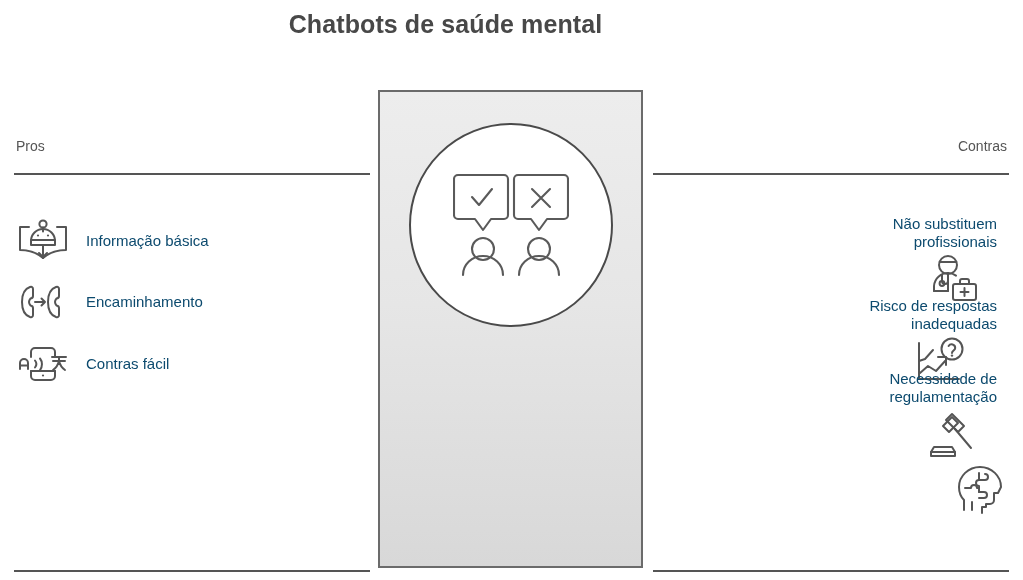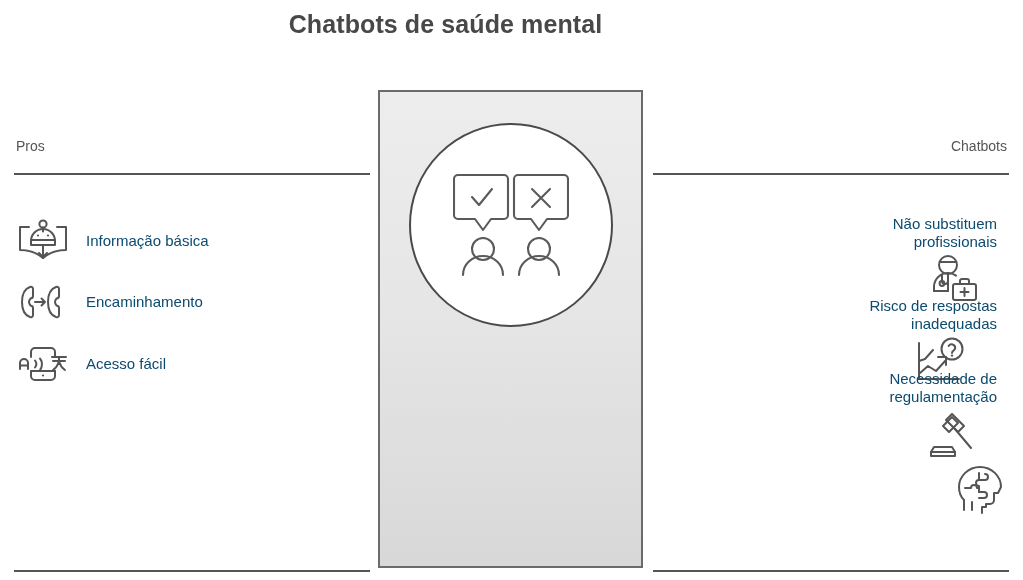--- a/index.html
+++ b/index.html
@@ -110,21 +110,21 @@
   .item.right .item-label { margin-right: 12px; text-align: right; }
 
   svg { display: block; }
 </style>
 </head>
 <body>
 
 <div class="title">Chatbots de saúde mental</div>
 
 <div class="col-head left">Pros</div>
-<div class="col-head right">Chatbots</div>
+<div class="col-head right">Contras</div>
 
 <div class="rule top-left"></div>
 <div class="rule top-right"></div>
 <div class="rule bot-left"></div>
 <div class="rule bot-right"></div>
 
 <div class="center-panel">
   <div class="center-circle">
     <div class="center-glyph">
       <svg width="116" height="108" viewBox="0 0 116 108" fill="none" stroke="#5a5a5a" stroke-width="2.1" stroke-linecap="round" stroke-linejoin="round">
@@ -189,21 +189,21 @@
       <circle cx="27" cy="38.5" r="1.1" fill="#555" stroke="none"></circle>
 
       <path d="M4 32 v-6 a4 4 0 0 1 8 0 v6 M4 28.5 h8"></path>
 
       <path d="M19 23.5 c1.6 2 1.6 5 0 7"></path>
       <path d="M24 21.5 c2.6 3.2 2.6 8.4 0 11.6"></path>
 
       <path d="M36 20 h14 M43 20 v4 M37 24 h12 M43 24 c-1 4 -3 7 -6 9 M43 24 c1 4 3 7 6 9"></path>
     </svg>
   </span>
-  <span class="item-label">Acesso fácil</span>
+  <span class="item-label">Contras fácil</span>
 </div>
 
 <div class="item right" style="top:215px;">
   <span class="item-label">Não substituem
 profissionais</span>
   <span class="item-icon">
     <svg width="54" height="54" viewBox="0 0 54 54" fill="none" stroke="#555" stroke-width="2" stroke-linecap="round" stroke-linejoin="round">
 
       <circle cx="24" cy="12" r="9"></circle>
       <path d="M15.6 9 h16.8"></path>

